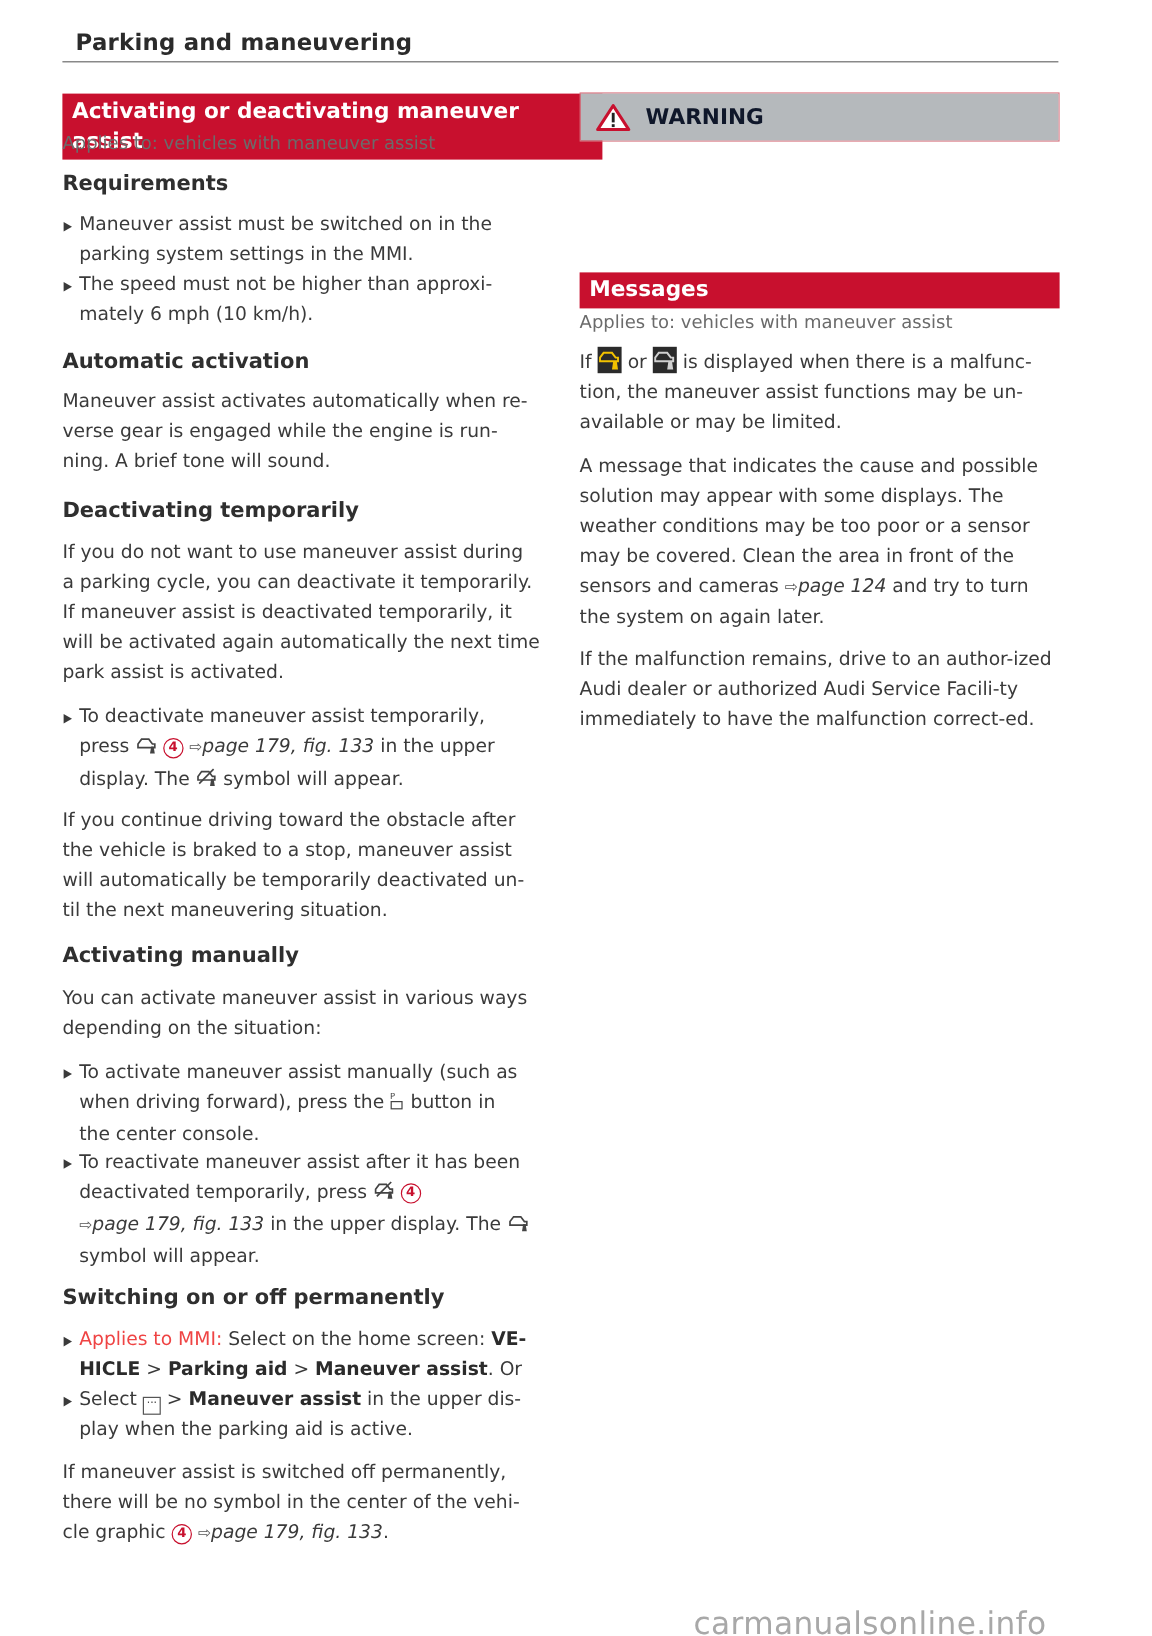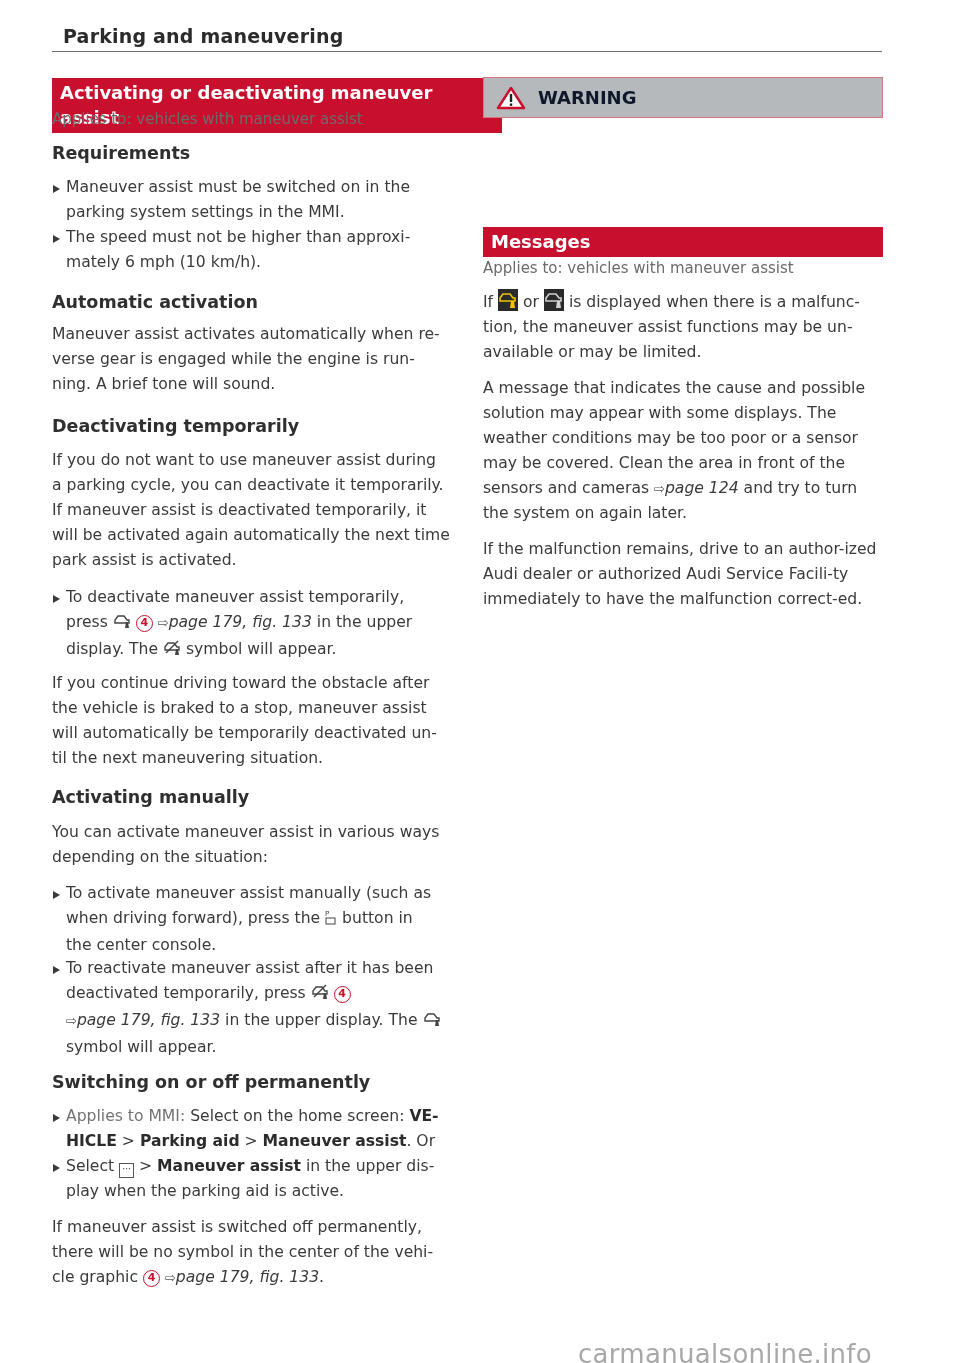--- a/index.html
+++ b/index.html
@@ -13,21 +13,21 @@
   .sec-bar { background: #c8102e; color: #ffffff; font-weight: bold; font-size: 18px; padding: 2px 8px 3px 8px; line-height: 25px; }
   .applies { font-size: 15px; color: #6b6b6b; line-height: 18px; margin-top: 3px; }
   h3 { font-size: 17.5px; font-weight: bold; color: #2f2f2f; line-height: 24px; }
   p, .bullet { font-size: 15.6px; line-height: 25px; color: #3a3a3a; }
   .bullet { position: relative; padding-left: 14px; }
   .bullet::before { content: ""; position: absolute; left: 1px; top: 10px; border-left: 7px solid #3a3a3a; border-top: 4px solid transparent; border-bottom: 4px solid transparent; }
   .ref { font-style: italic; }
   .arrow { font-style: normal; color: #555; font-size: 13px; }
   .circ { display: inline-block; width: 17px; height: 17px; border: 1.5px solid #c8102e; border-radius: 50%; color: #c8102e; font-size: 11px; font-weight: bold; line-height: 14px; text-align: center; vertical-align: 1px; }
   .sym { display: inline-block; vertical-align: -2px; }
-  .grey { color: #737373; }
+  .grey { color: #ef4444; }
   b { color: #2b2b2b; }
   .warn-box { border: 1.5px solid #d9737f; background: #e8e8e8; }
   .warn-head { background: #b5b9bc; height: 39px; display: flex; align-items: center; padding-left: 12px; }
   .warn-head span { font-weight: bold; font-size: 18px; color: #0f172a; margin-left: 12px; }
   .warn-body { padding: 4px 14px 5px 14px; font-size: 15.6px; line-height: 25px; }
   .pagenum { position: absolute; left: 52px; top: 1394px; font-weight: bold; font-size: 19px; color: #2b2b2b; }
   .watermark { position: absolute; left: 578px; top: 1327px; font-size: 26px; color: #a8a8a8; letter-spacing: 0.3px; margin-top: 12px; }
   .inline-box { display: inline-block; width: 15px; height: 15px; border: 1px solid #555; font-size: 9px; line-height: 10px; text-align: center; vertical-align: -1px; }
   .disp-icon { display: inline-block; width: 20px; height: 22px; background: #2a2a2a; vertical-align: -4px; position: relative; }
 </style>

